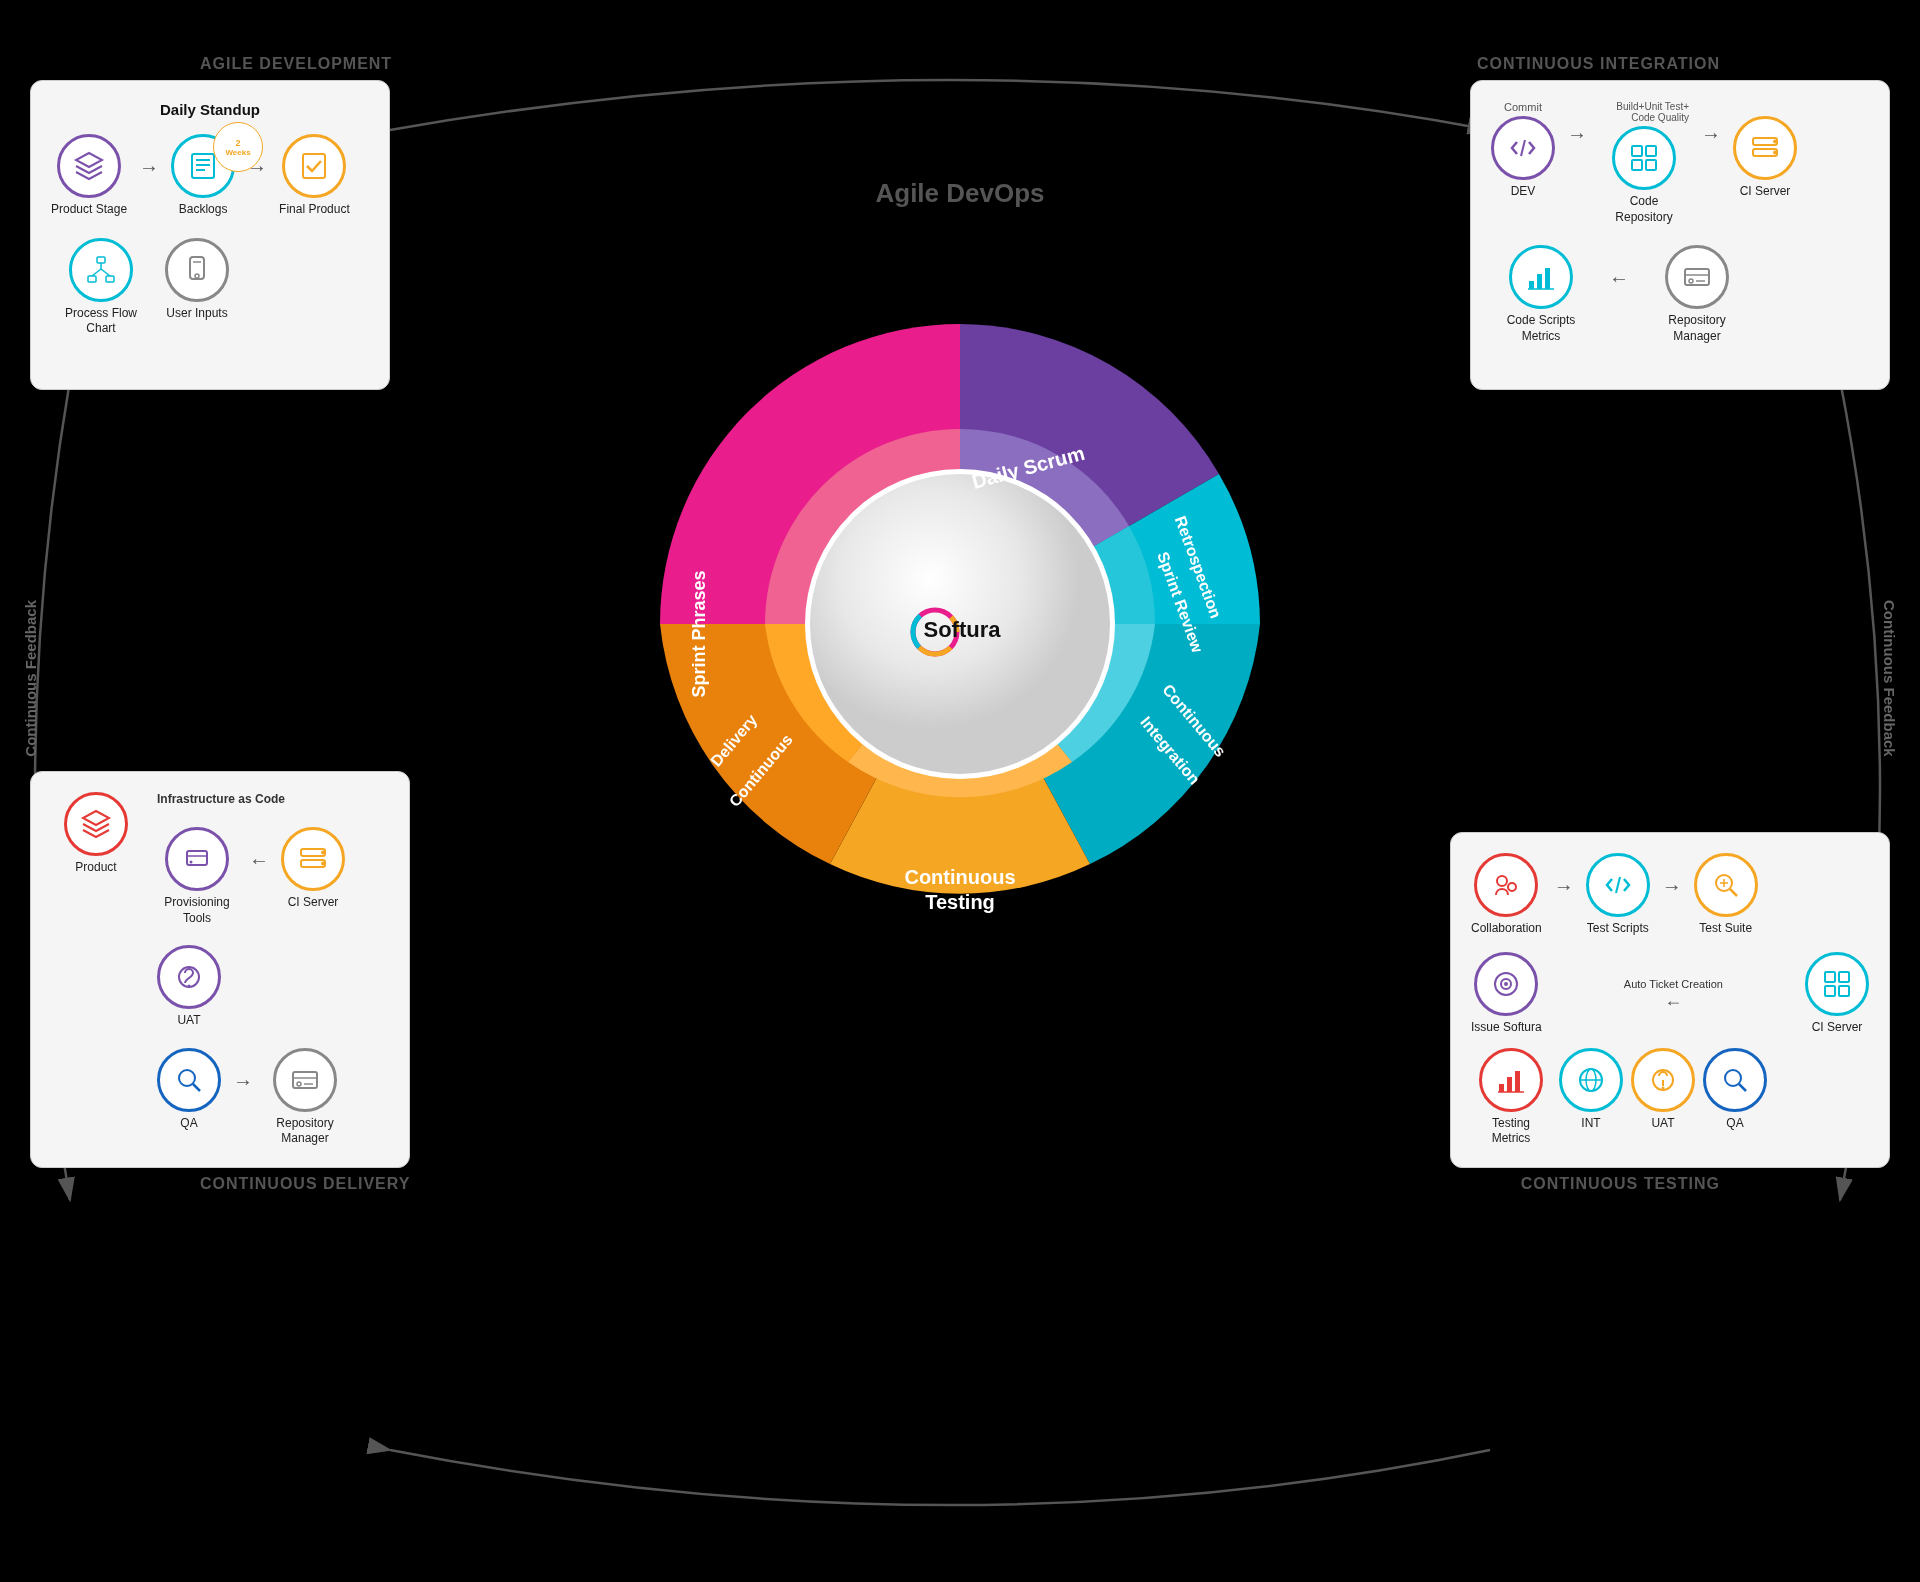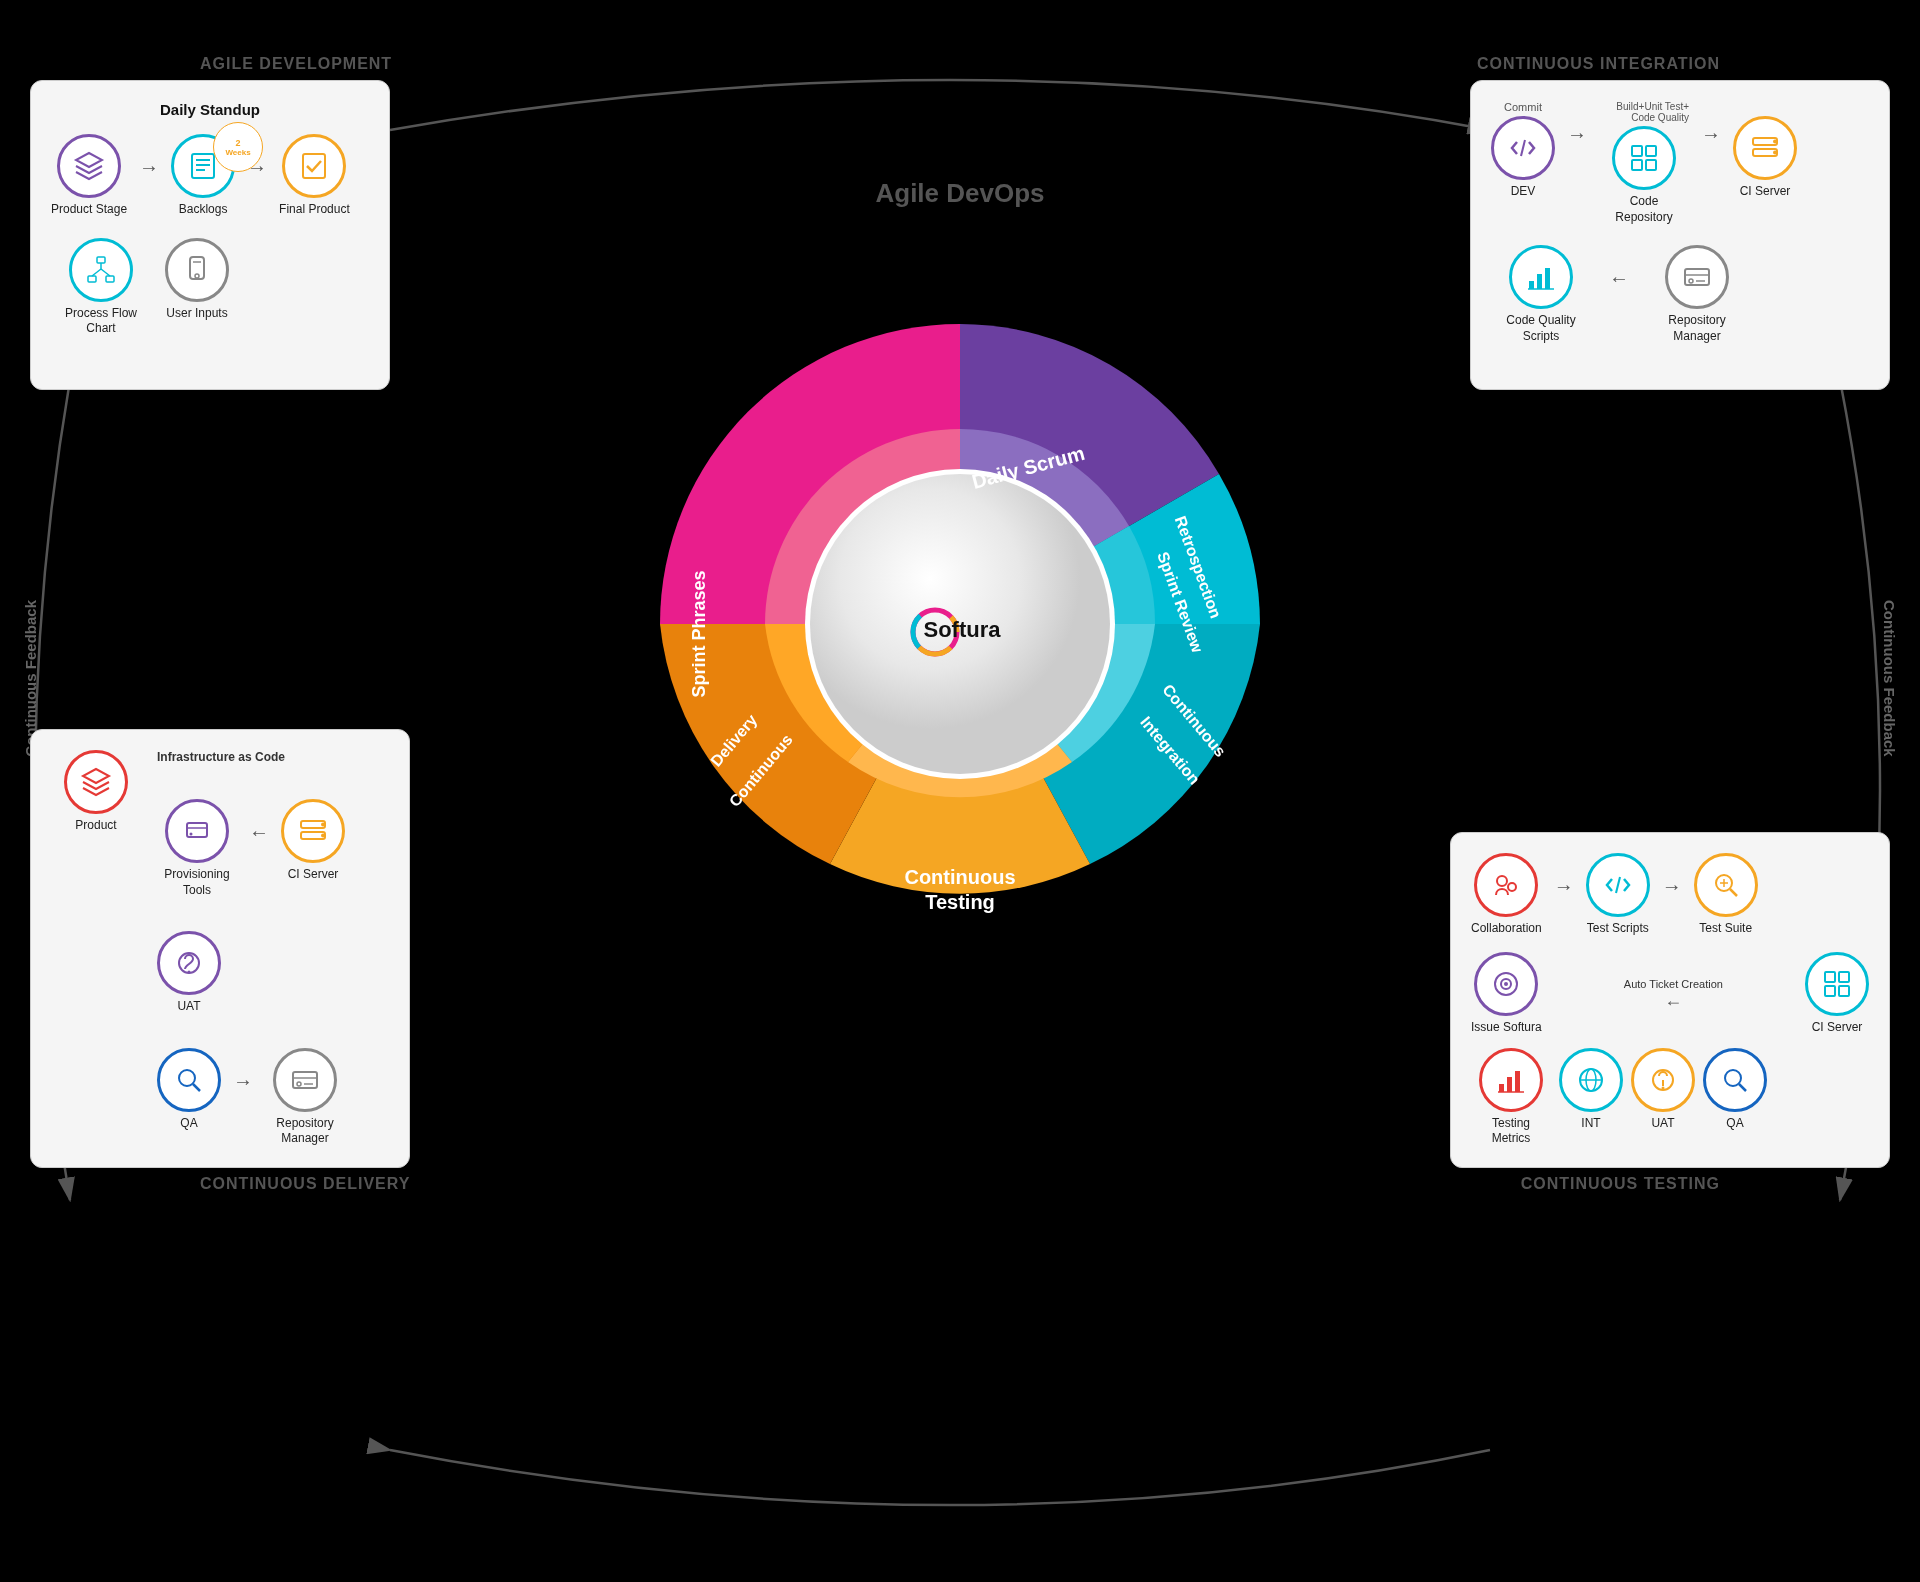--- a/index.html
+++ b/index.html
@@ -203,21 +203,21 @@
     
     .bl-grid {
       display: grid;
       grid-template-columns: 90px 1fr;
       gap: 16px;
       align-items: start;
     }
     .bl-right {
       display: flex;
       flex-direction: column;
-      gap: 33px;
+      gap: 19px;
     }
     .bl-right-row {
       display: flex;
       align-items: flex-start;
       gap: 8px;
     }
 
     
     .br-row1 {
       display: flex;
@@ -483,21 +483,21 @@
 
       <div class="icon-item">
         <div class="icon-circle ic-teal">
           <svg viewBox="0 0 32 32" fill="none">
             <rect x="4" y="20" width="5" height="8" fill="#00BCD4"></rect>
             <rect x="12" y="13" width="5" height="15" fill="#00BCD4"></rect>
             <rect x="20" y="7" width="5" height="21" fill="#00BCD4"></rect>
             <line x1="3" y1="28" x2="29" y2="28" stroke="#00BCD4" stroke-width="1.5"></line>
           </svg>
         </div>
-        <div class="icon-label">Code Quality Scripts</div>
+        <div class="icon-label">Code Scripts Metrics</div>
       </div>
       <div class="arrow-left">→</div>
 
       <div class="icon-item">
         <div class="icon-circle ic-gray">
           <svg viewBox="0 0 32 32" fill="none">
             <rect x="4" y="8" width="24" height="16" rx="2" stroke="#888" stroke-width="2"></rect>
             <line x1="4" y1="14" x2="28" y2="14" stroke="#888" stroke-width="1.5"></line>
             <circle cx="10" cy="20" r="2" stroke="#888" stroke-width="1.5"></circle>
             <line x1="15" y1="20" x2="24" y2="20" stroke="#888" stroke-width="1.5"></line>

